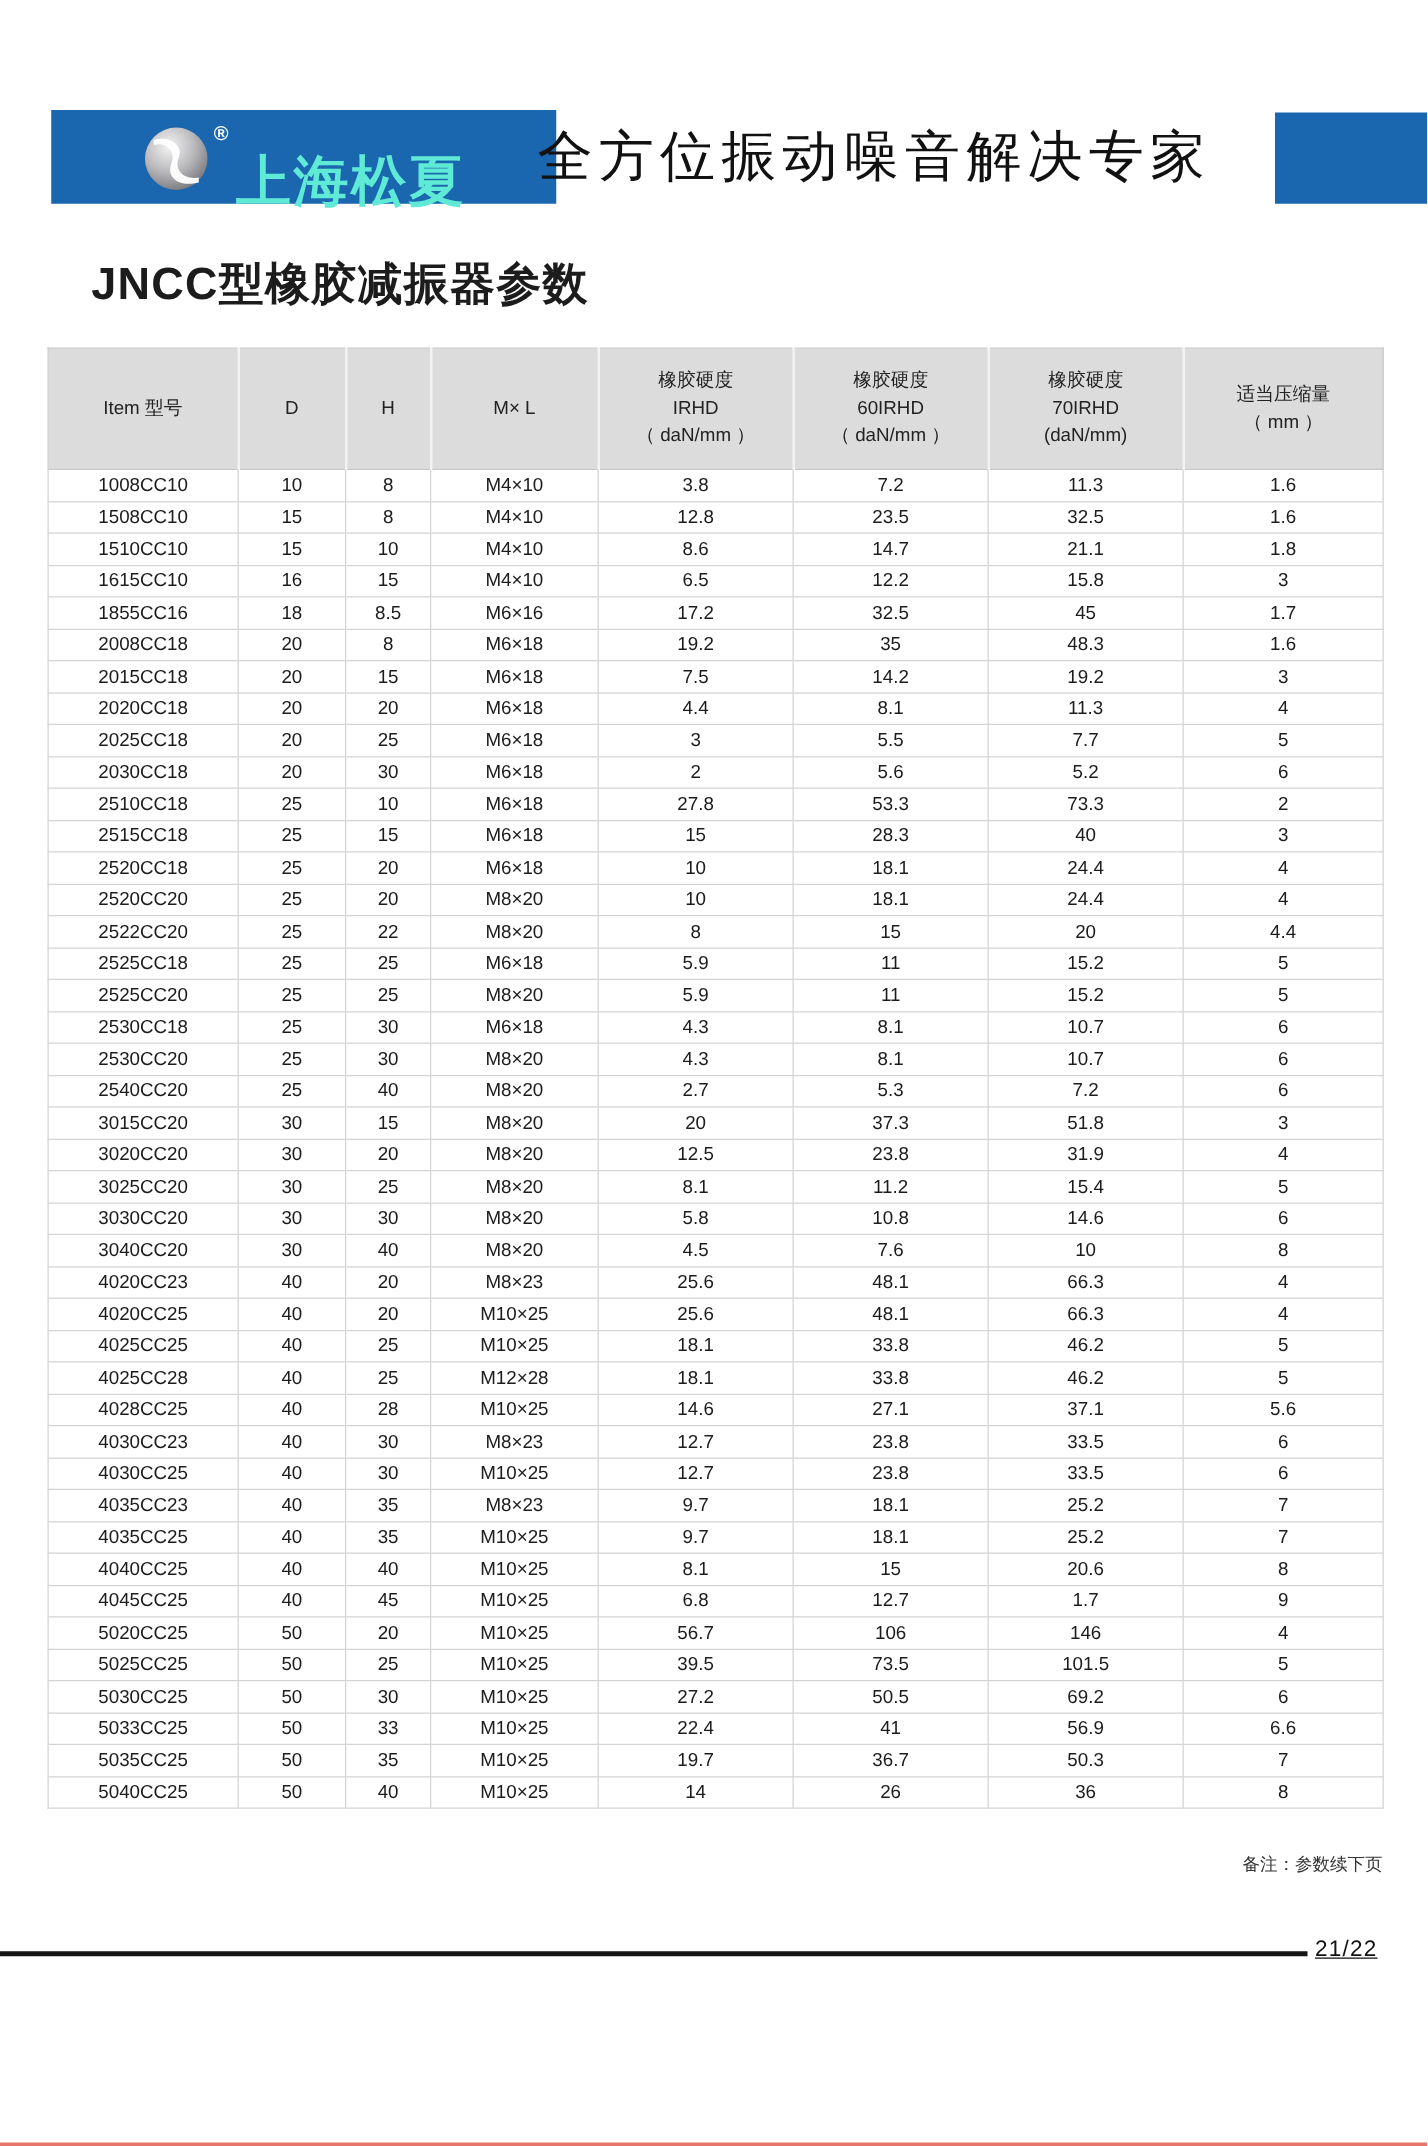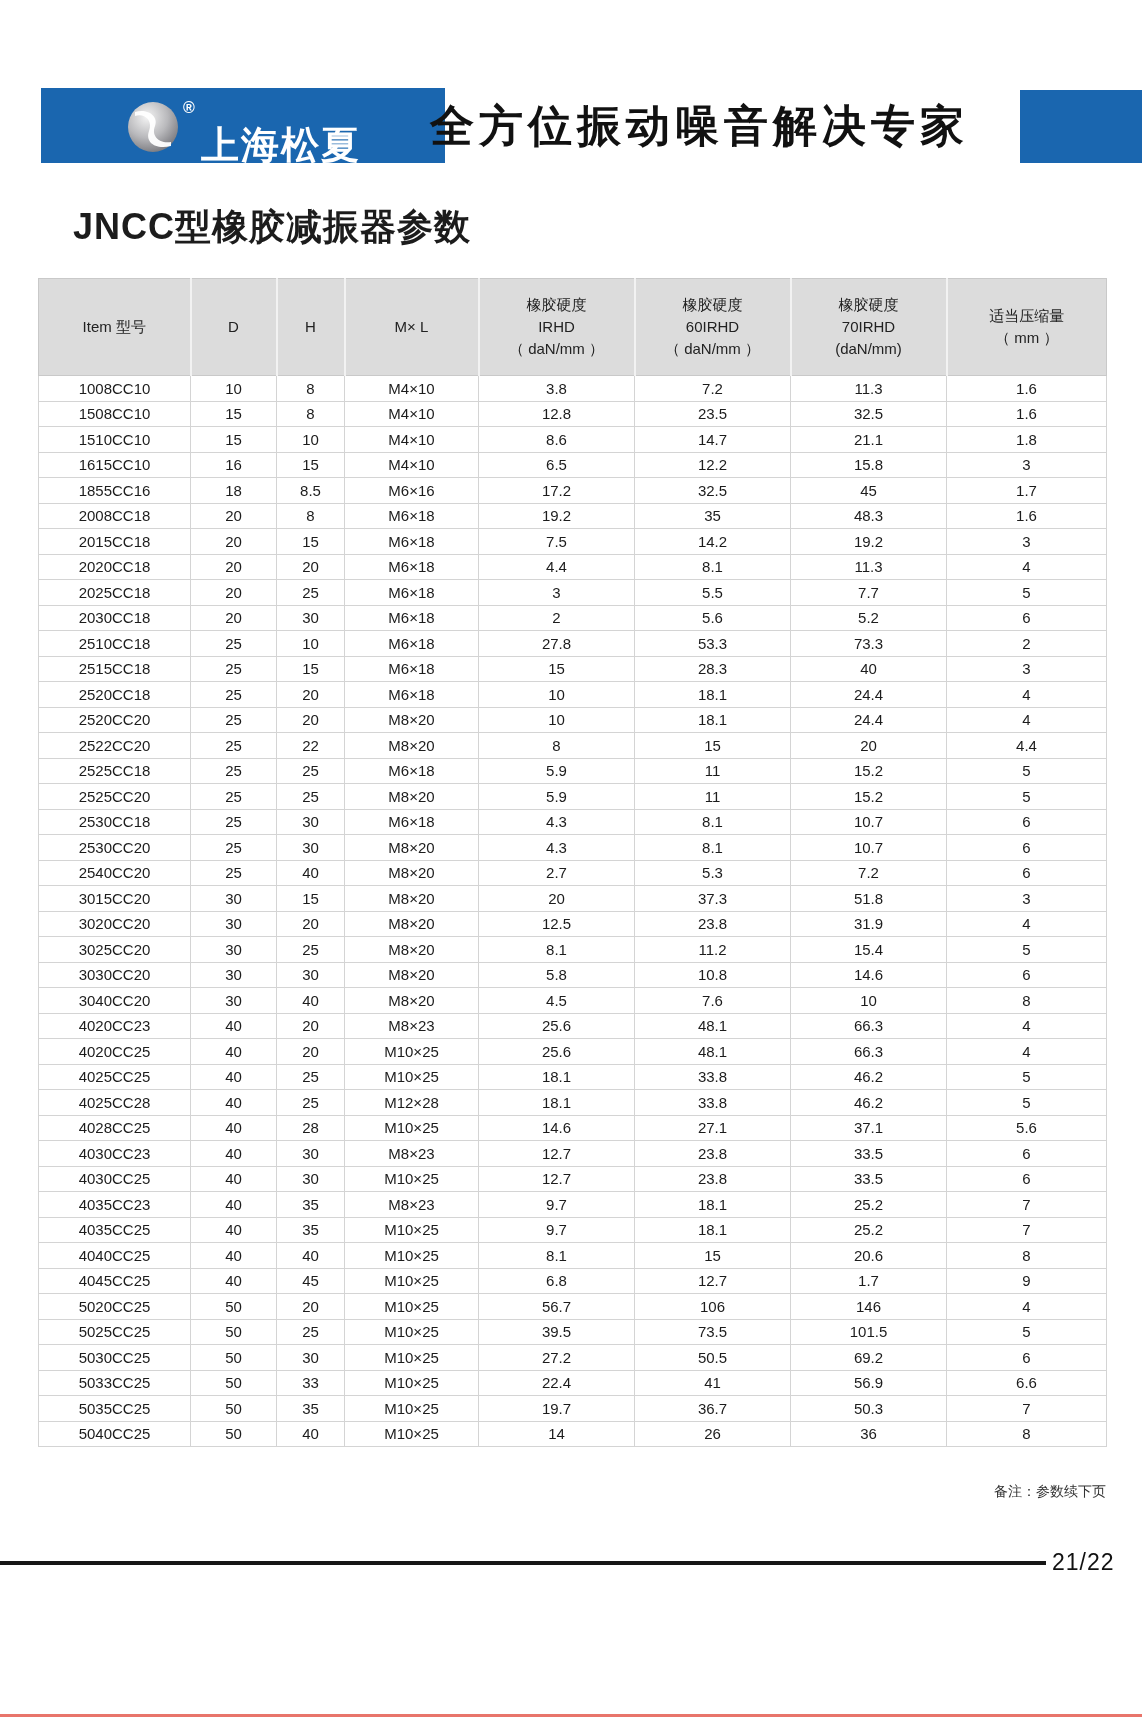--- a/index.html
+++ b/index.html
@@ -27,35 +27,35 @@
   .logo-mark { position: relative; width: 56px; height: 56px; flex: 0 0 auto; }
   .logo-reg {
     color: #ffffff;
     font-size: 16px;
     font-weight: bold;
     position: relative;
     top: -18px;
     left: -2px;
   }
   .logo-text {
-    color: #ffffff;
-    font-size: 38px;
+    color: #5eead4;
+    font-size: 44px;
     font-weight: bold;
     letter-spacing: 2px;
     line-height: 75px;
     margin-top: 40px;
   }
   .slogan {
     position: absolute;
     left: 430px; top: 88px;
     width: 510px; height: 75px;
     line-height: 75px;
     text-align: right;
     font-size: 44px;
-    font-weight: bold;
+    font-weight: normal;
     color: #111111;
     letter-spacing: 5px;
     white-space: nowrap;
   }
   .corner-block {
     position: absolute;
     right: 0; top: 90px;
     width: 122px; height: 73px;
     background: #1a66af;
   }
@@ -114,23 +114,24 @@
   }
   .footer-rule {
     position: absolute;
     left: 0; top: 1561px;
     width: 1046px; height: 4px;
     background: #161616;
   }
   .page-number {
     position: absolute;
     left: 1052px; top: 1549px;
-    font-size: 23px;
+    font-size: 18px;
     color: #111111;
     letter-spacing: 1px;
+    text-decoration: underline;
   }
   .bottom-red-line {
     position: absolute;
     left: 0; bottom: 0;
     width: 1142px; height: 3px;
     background: #e8756b;
   }
 </style>
 </head>
 <body>

